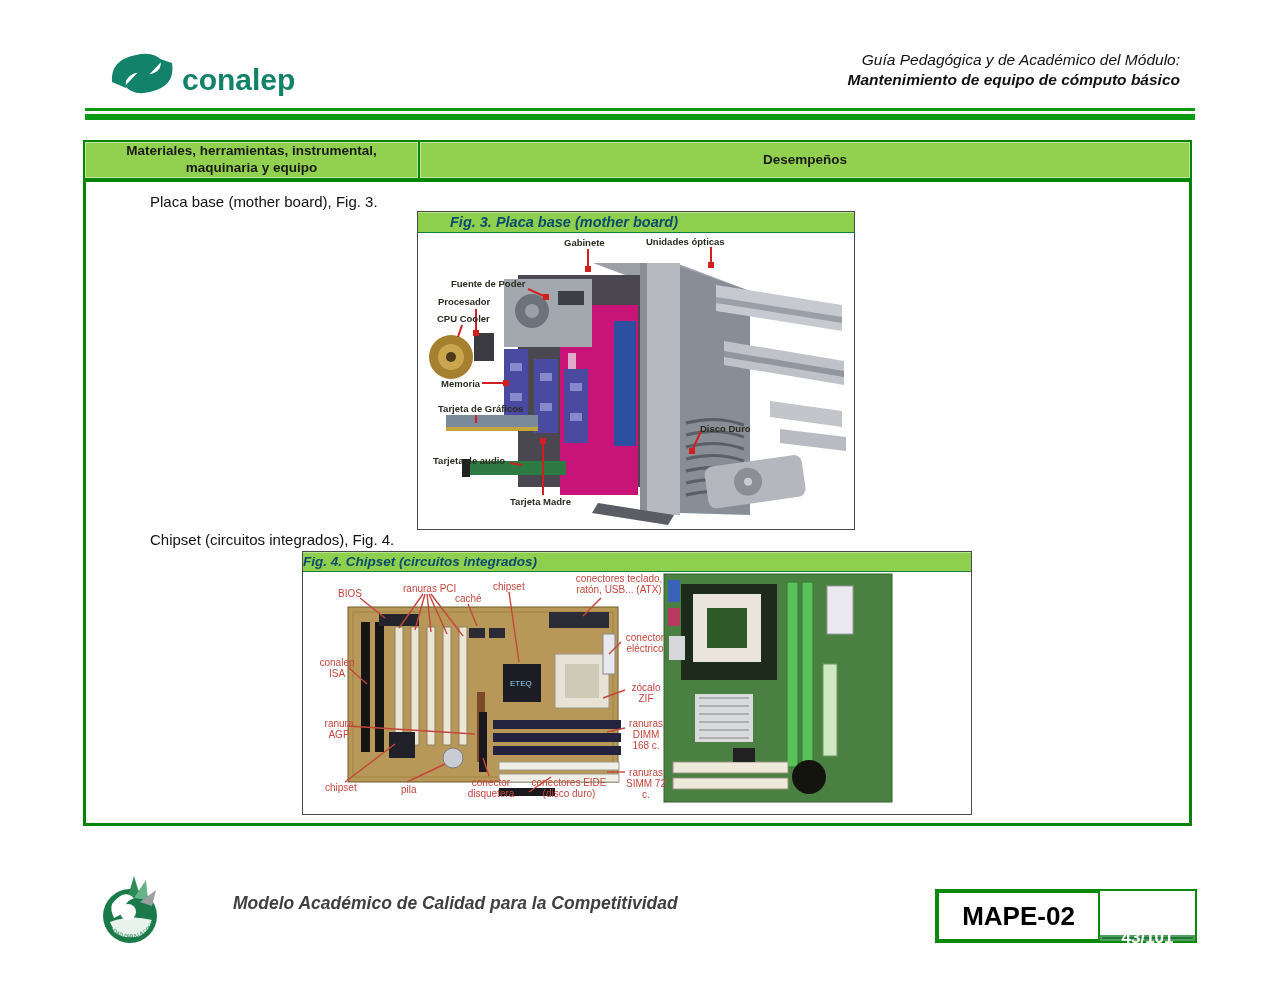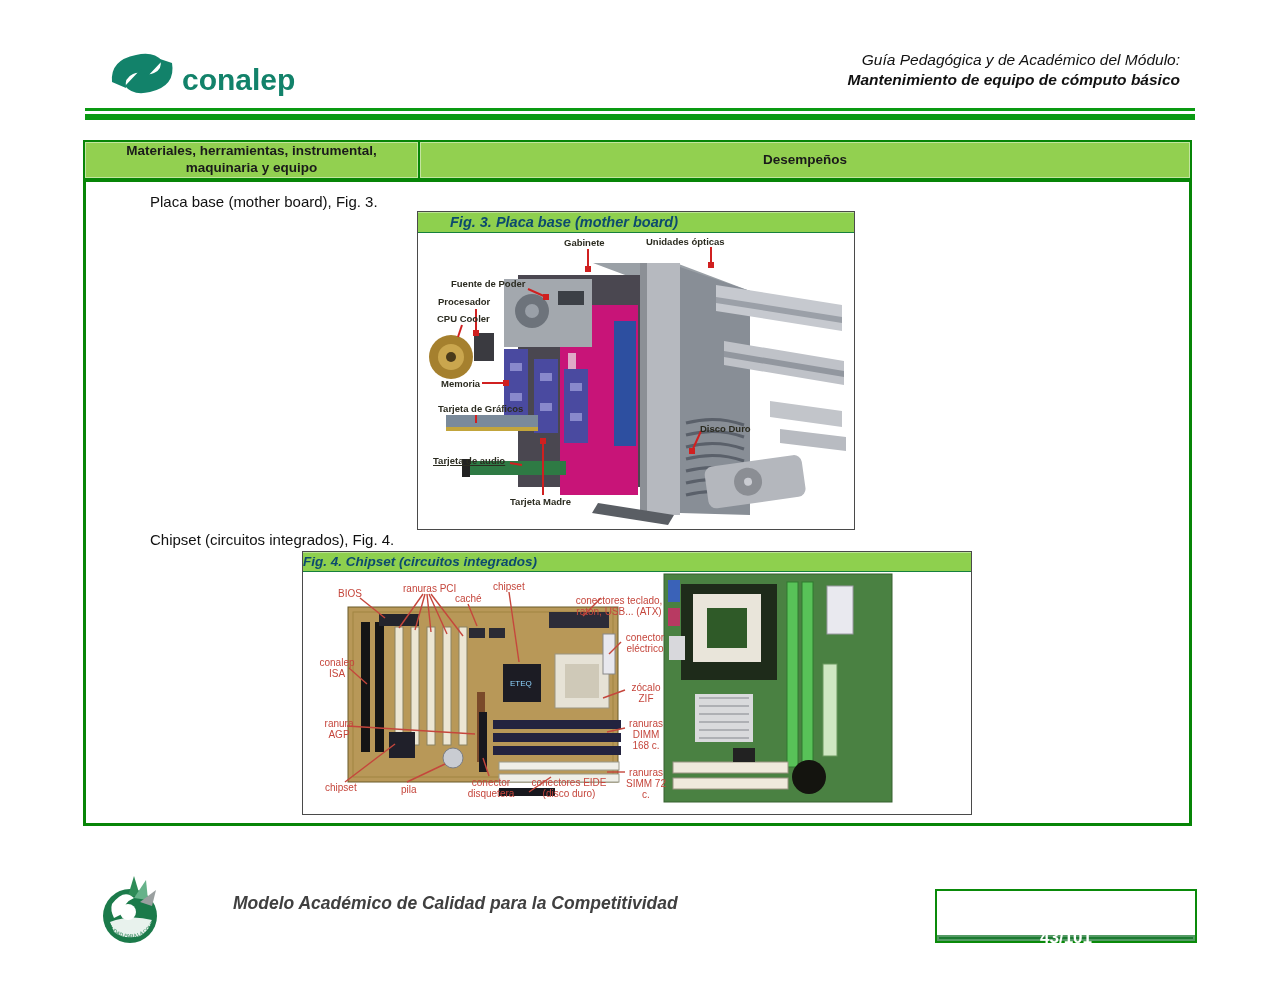--- a/index.html
+++ b/index.html
@@ -173,21 +173,21 @@
           <rect x="271" y="215" width="6" height="6"></rect>
         </g>
       </svg>
       <div class="lbl3" style="left:146px; top:5px;">Gabinete</div>
       <div class="lbl3" style="left:228px; top:4px;">Unidades ópticas</div>
       <div class="lbl3" style="left:33px;  top:46px;">Fuente de Poder</div>
       <div class="lbl3" style="left:20px;  top:64px;">Procesador</div>
       <div class="lbl3" style="left:19px;  top:81px;">CPU Cooler</div>
       <div class="lbl3" style="left:23px;  top:146px;">Memoria</div>
       <div class="lbl3" style="left:20px;  top:171px;">Tarjeta de Gráficos</div>
-      <div class="lbl3" style="left:15px;  top:223px;text-decoration:underline;">Tarjeta de audio</div>
+      <div class="lbl3" style="left:15px;  top:223px;">Tarjeta de audio</div>
       <div class="lbl3" style="left:282px; top:191px;">Disco Duro</div>
       <div class="lbl3" style="left:92px;  top:264px;">Tarjeta Madre</div>
     </div>
   </div>
 
   <div class="item-text" id="item2">Chipset (circuitos integrados), Fig. 4.</div>
 
   <div class="figure" id="fig4">
     <div class="fig-caption">Fig. 4. Chipset (circuitos integrados)</div>
     <div class="fig-body">
@@ -281,21 +281,21 @@
           <rect x="365" y="8" width="12" height="22" fill="#3a62b8"></rect>
           <rect x="365" y="36" width="12" height="18" fill="#b83a62"></rect>
           <rect x="366" y="64" width="16" height="24" fill="#d8d8dc"></rect>
           <rect x="430" y="176" width="22" height="14" fill="#222"></rect>
         </g>
       </svg>
       <div class="lbl4" style="left:35px;  top:16px;">BIOS</div>
       <div class="lbl4" style="left:100px; top:11px;">ranuras PCI</div>
       <div class="lbl4" style="left:152px; top:21px;">caché</div>
       <div class="lbl4" style="left:190px; top:9px;">chipset</div>
-      <div class="lbl4 wrap" style="left:272px; top:23px; width:88px;">conectores teclado, ratón, USB... (ATX)</div>
+      <div class="lbl4 wrap" style="left:272px; top:1px; width:88px;">conectores teclado, ratón, USB... (ATX)</div>
       <div class="lbl4 wrap" style="left:318px; top:60px; width:48px;">conector eléctrico</div>
       <div class="lbl4 wrap" style="left:12px;  top:85px; width:44px;">conalep ISA</div>
       <div class="lbl4 wrap" style="left:322px; top:110px; width:42px;">zócalo ZIF</div>
       <div class="lbl4 wrap" style="left:16px;  top:146px; width:40px;">ranura AGP</div>
       <div class="lbl4 wrap" style="left:320px; top:146px; width:46px;">ranuras DIMM 168 c.</div>
       <div class="lbl4" style="left:22px;  top:210px;">chipset</div>
       <div class="lbl4" style="left:98px;  top:212px;">pila</div>
       <div class="lbl4 wrap" style="left:156px; top:205px; width:64px;">conector disquetera</div>
       <div class="lbl4 wrap" style="left:218px; top:205px; width:96px;">conectores EIDE (disco duro)</div>
       <div class="lbl4 wrap" style="left:320px; top:195px; width:46px;">ranuras SIMM 72 c.</div>
@@ -314,16 +314,17 @@
       <path id="ringPath" d="M 10 44 A 27 27 0 0 0 62 44" fill="none"></path>
       <text font-size="5" fill="#1b7a4a">
         <textPath href="#ringPath" startOffset="8%">CALIDAD PARA LA COMPETITIVIDAD</textPath>
       </text>
     </g>
   </svg>
 
   <div class="motto">Modelo Académico de Calidad para la Competitividad</div>
 
   <div class="code-table">
+    <div class="code">MAPE-02</div>
     <div class="pagenum">43/101</div>
   </div>
 
 </div>
 
 </body></html>

